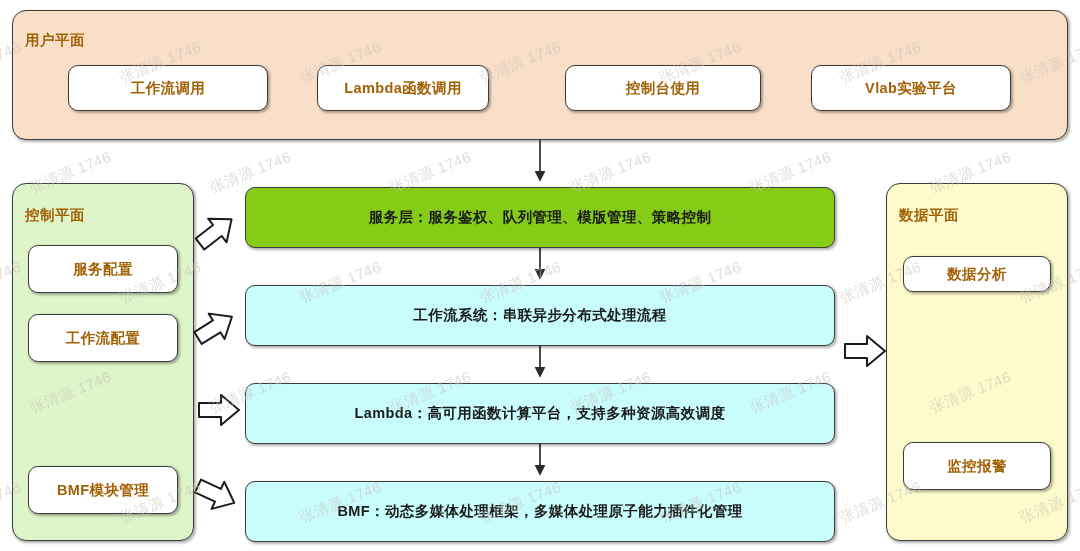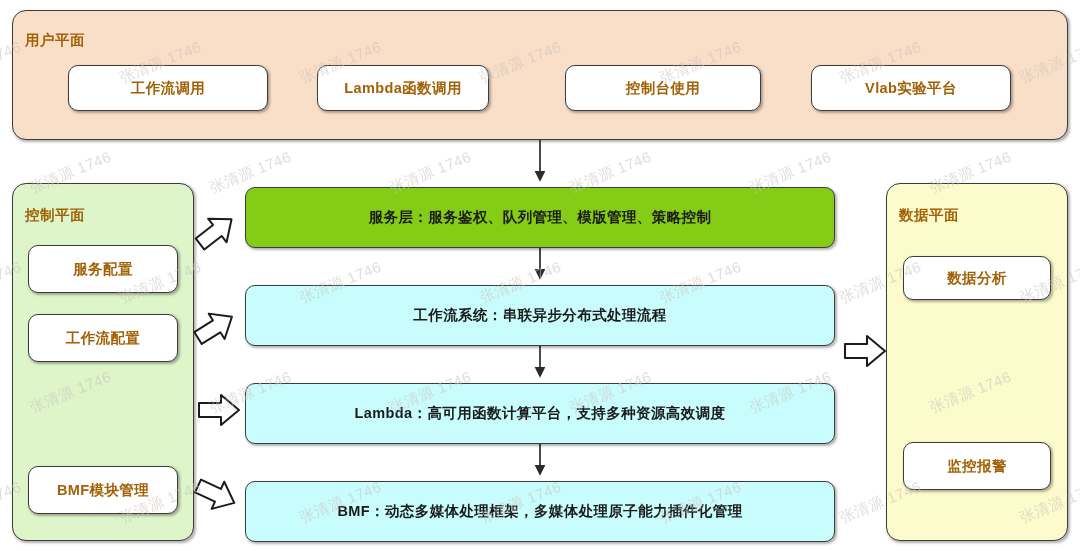--- a/index.html
+++ b/index.html
@@ -165,21 +165,21 @@
   <div class="stack-box" style="left:245px; top:285px; width:590px; height:61px; background:#c9fcfc;">
     <span>工作流系统：串联异步分布式处理流程</span>
   </div>
   <div class="stack-box" style="left:245px; top:481px; width:590px; height:61px; background:#c9fcfc;">
     <span>BMF：动态多媒体处理框架，多媒体处理原子能力插件化管理</span>
   </div>
 
   <div class="panel" id="data-plane">
     <div class="panel-title">数据平面</div>
   </div>
-  <div class="node" style="left:903px; top:256px; width:148px; height:44px;">
+  <div class="node" style="left:903px; top:256px; width:148px; height:36px;">
     <span>数据分析</span>
   </div>
   <div class="node" style="left:903px; top:442px; width:148px; height:48px;">
     <span>监控报警</span>
   </div>
 
   <svg id="connectors" width="1080" height="551" viewBox="0 0 1080 551">
     <defs>
       <marker id="arrowhead" markerWidth="9" markerHeight="9" refX="5.4" refY="3.2" orient="auto" markerUnits="strokeWidth">
         <path d="M0,0 L6.4,3.2 L0,6.4 z" fill="#2b2b2b"></path>

